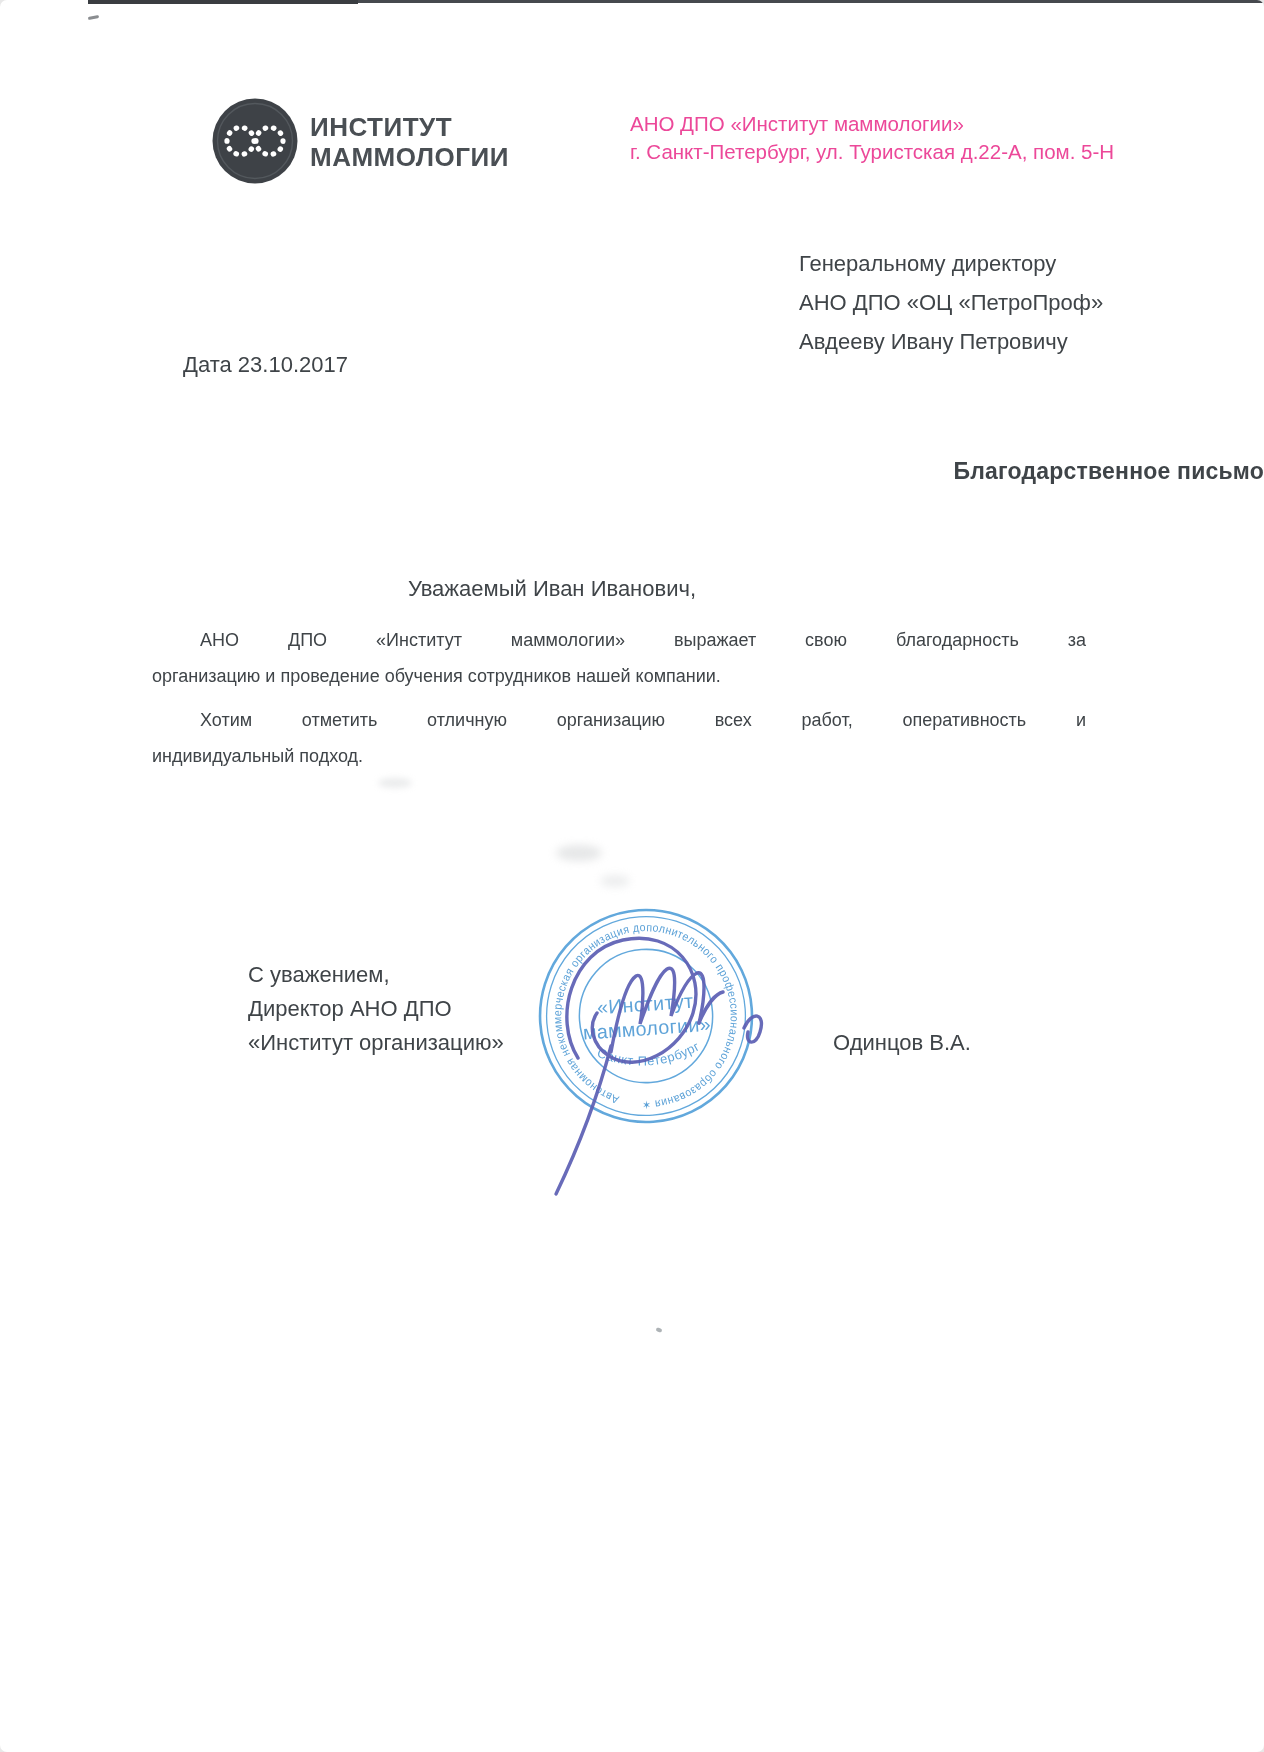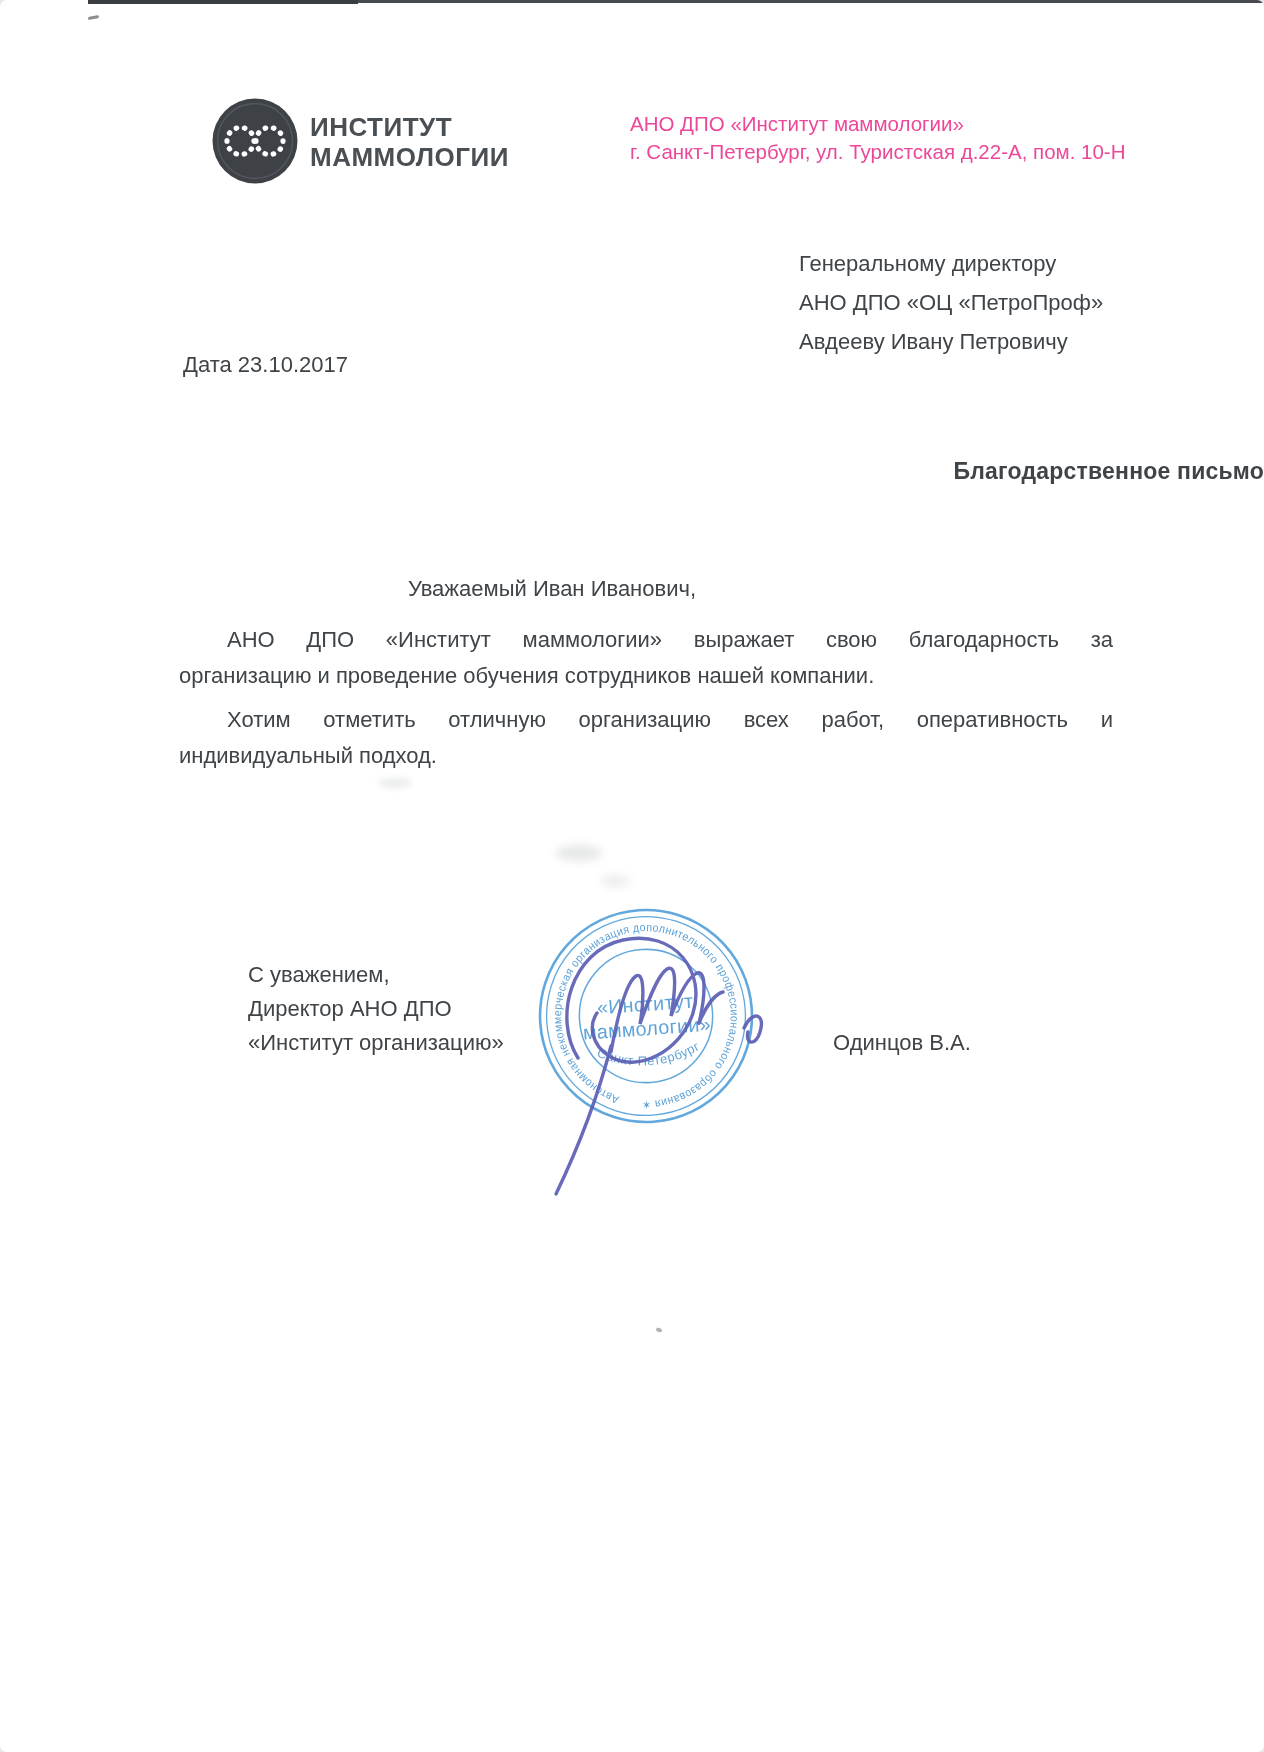--- a/index.html
+++ b/index.html
@@ -38,21 +38,21 @@
   
   .recipient{left:799px;top:244px;font-size:22px;line-height:39px;color:#3f4448;}
 
   .date-line{left:183px;top:352px;font-size:22px;}
 
   .title{left:0;top:458px;width:1264px;text-align:right;font-size:23px;font-weight:bold;letter-spacing:0.2px;}
 
   .salutation{left:0;top:576px;width:1104px;text-align:center;font-size:22px;}
 
   
-  .body-text{left:179px;top:622px;width:934px;font-size:22px;line-height:36px;}
+  .body-text{left:152px;top:622px;width:934px;font-size:18px;line-height:36px;}
   .para{margin:0 0 8px 0;}
   .jline{text-align:justify;text-align-last:justify;}
   .lline{text-align:left;}
   .indent{text-indent:48px;}
 
   
   .closing{left:248px;top:958px;font-size:22px;line-height:34px;}
   .signer-name{left:833px;top:1030px;font-size:22px;}
 
   
@@ -80,21 +80,21 @@
       <circle cx="57.5" cy="43" r="13.5" fill="none" stroke="#ffffff" stroke-width="5.2" stroke-dasharray="0.5 7.9" stroke-linecap="round"></circle>
     </svg>
   </div>
   <div class="abs logo-text">
     <div>ИНСТИТУТ</div>
     <div>МАММОЛОГИИ</div>
   </div>
 
   <div class="abs hdr">
     <div>АНО ДПО «Институт маммологии»</div>
-    <div>г. Санкт-Петербург, ул. Туристская д.22-А, пом. 10-Н</div>
+    <div>г. Санкт-Петербург, ул. Туристская д.22-А, пом. 5-Н</div>
   </div>
 
   <div class="abs recipient">
     <div>Генеральному директору</div>
     <div>АНО ДПО «ОЦ «ПетроПроф»</div>
     <div>Авдееву Ивану Петровичу</div>
   </div>
 
   <div class="abs date-line">Дата 23.10.2017</div>
 

